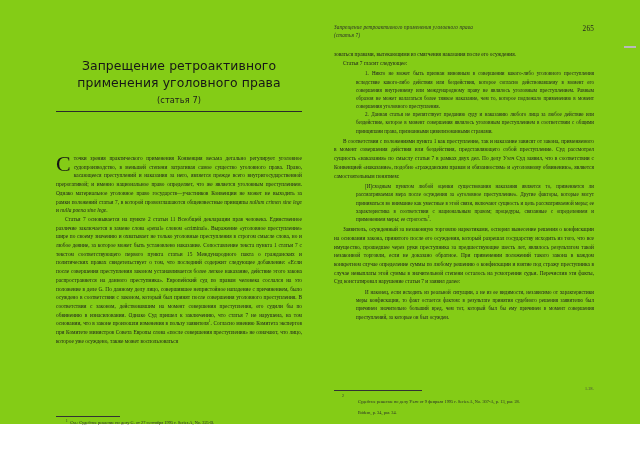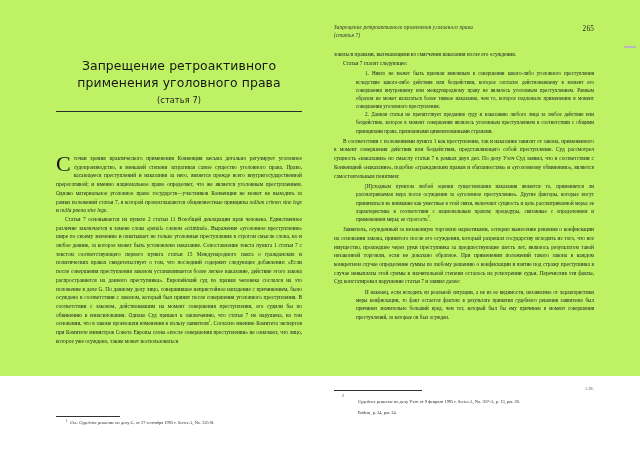--- a/index.html
+++ b/index.html
@@ -16,22 +16,22 @@
     position: relative;
   }
   .spread {
     position: absolute;
     inset: 0;
     display: flex;
   }
   .page {
     position: relative;
     width: 320px;
-    height: 376px;
-    background: #bef264;
+    height: 424px;
+    background: #84cc16;
     box-sizing: border-box;
   }
   .page-left  { padding: 0 18px 0 56px; }
   .page-right { padding: 0 46px 0 14px; }
 
   
   .runhead {
     position: absolute;
     top: 24px;
     left: 14px;

